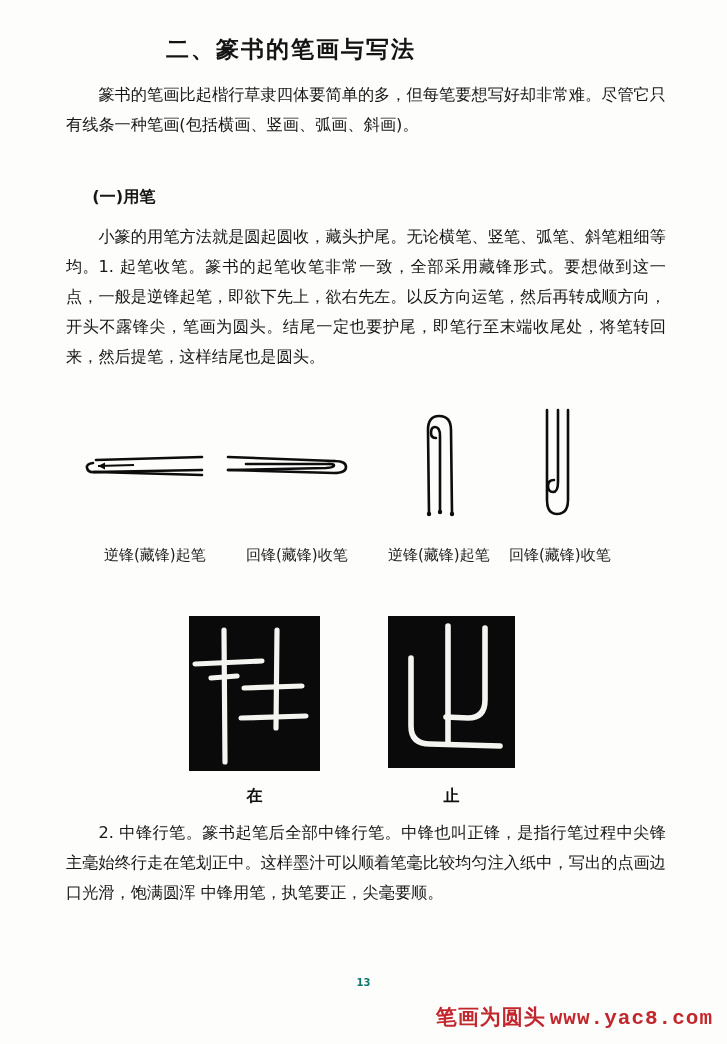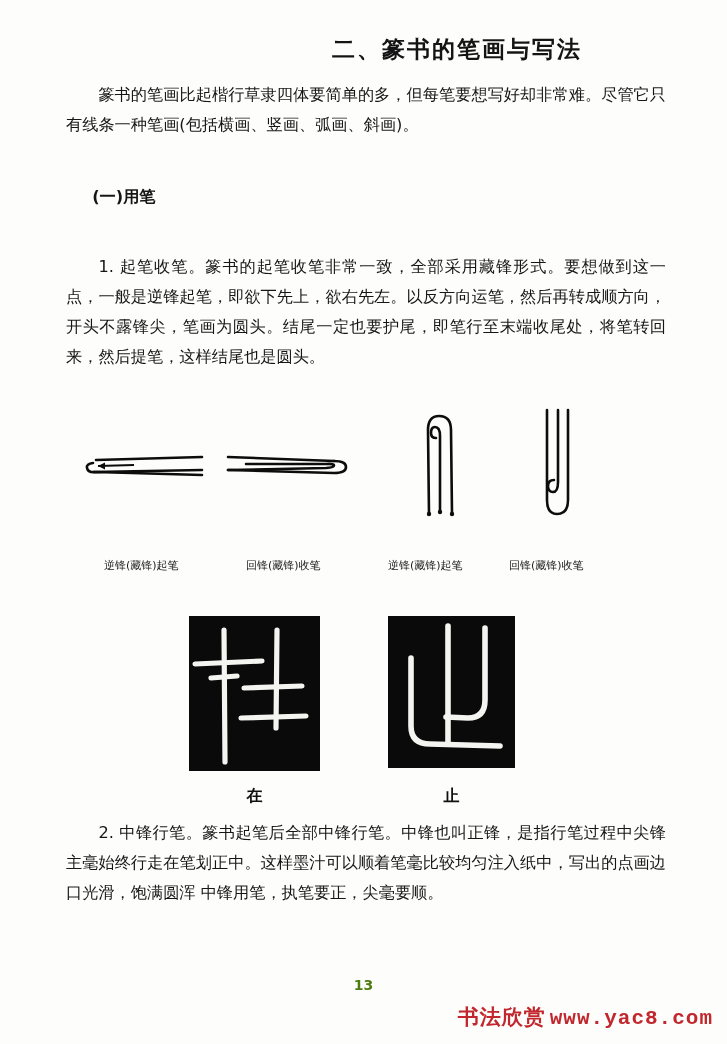--- a/index.html
+++ b/index.html
@@ -16,21 +16,21 @@
     height: 1044px;
     background: #fdfdfb;
     overflow: hidden;
   }
   
   .doc-title {
     position: absolute;
     top: 34px;
     left: 0;
     width: 582px;
-    text-align: right;
+    text-align: center;
     font-size: 23px;
     font-weight: bold;
     letter-spacing: 2px;
     color: #141414;
     font-family: "DejaVu Sans", "Liberation Sans", sans-serif;
   }
   
   .body-block {
     position: absolute;
     left: 66px;
@@ -72,22 +72,22 @@
   }
   .caption-row {
     position: absolute;
     top: 546px;
     left: 66px;
     width: 600px;
     height: 26px;
   }
   .fig-caption {
     position: absolute;
-    top: 12px;
-    font-size: 11px;
+    top: 0;
+    font-size: 15px;
     color: #1b1b1b;
     white-space: nowrap;
     font-family: "DejaVu Sans", "Liberation Sans", sans-serif;
   }
 
   
   .rubbing-row {
     position: absolute;
     top: 616px;
     left: 66px;
@@ -110,23 +110,23 @@
     font-family: "DejaVu Sans", "Liberation Sans", sans-serif;
   }
 
   
   .page-number {
     position: absolute;
     top: 977px;
     left: 0;
     width: 727px;
     text-align: center;
-    font-size: 14px;
-    font-weight: bold;
-    color: #4d7c0f;
+    font-size: 10px;
+    font-weight: bold;
+    color: #0f766e;
   }
   .watermark {
     position: absolute;
     top: 1003px;
     right: 14px;
     font-size: 21px;
     font-weight: bold;
     letter-spacing: 1px;
     white-space: nowrap;
   }
@@ -144,20 +144,21 @@
 <div id="page">
 
   <div class="doc-title">二、篆书的笔画与写法</div>
 
   <div class="body-block" id="block-intro">
     <p class="para">篆书的笔画比起楷行草隶四体要简单的多，但每笔要想写好却非常难。尽管它只有线条一种笔画(包括横画、竖画、弧画、斜画)。</p>
   </div>
 
   <div class="body-block" id="block-yongbi">
     <p class="subhead">(一)用笔</p>
+    <p class="para">小篆的用笔方法就是圆起圆收，藏头护尾。无论横笔、竖笔、弧笔、斜笔粗细等均。</p>
   </div>
 
   <div class="body-block" id="block-qibi">
     <p class="para">1. 起笔收笔。篆书的起笔收笔非常一致，全部采用藏锋形式。要想做到这一点，一般是逆锋起笔，即欲下先上，欲右先左。以反方向运笔，然后再转成顺方向，开头不露锋尖，笔画为圆头。结尾一定也要护尾，即笔行至末端收尾处，将笔转回来，然后提笔，这样结尾也是圆头。</p>
   </div>
 
   <div class="figure-row">
 
     <div class="stroke-fig" style="left:18px; top:38px;">
       <svg width="120" height="42" viewBox="0 0 120 42">
@@ -239,16 +240,16 @@
   <div class="rubbing-label" style="left:189px; width:131px;">在</div>
   <div class="rubbing-label" style="left:388px; width:127px;">止</div>
 
   <div class="body-block" id="block-zhongfeng">
     <p class="para">2. 中锋行笔。篆书起笔后全部中锋行笔。中锋也叫正锋，是指行笔过程中尖锋主毫始终行走在笔划正中。这样墨汁可以顺着笔毫比较均匀注入纸中，写出的点画边口光滑，饱满圆浑  中锋用笔，执笔要正，尖毫要顺。</p>
   </div>
 
   <div class="page-number">13</div>
 
   <div class="watermark" style="color: rgb(193, 39, 45);">
-    <span class="wm-cn">书法欣赏</span><span class="wm-url">www.yac8.com</span>
+    <span class="wm-cn">笔画为圆头</span><span class="wm-url">www.yac8.com</span>
   </div>
 
 </div>
 
 </body></html>

